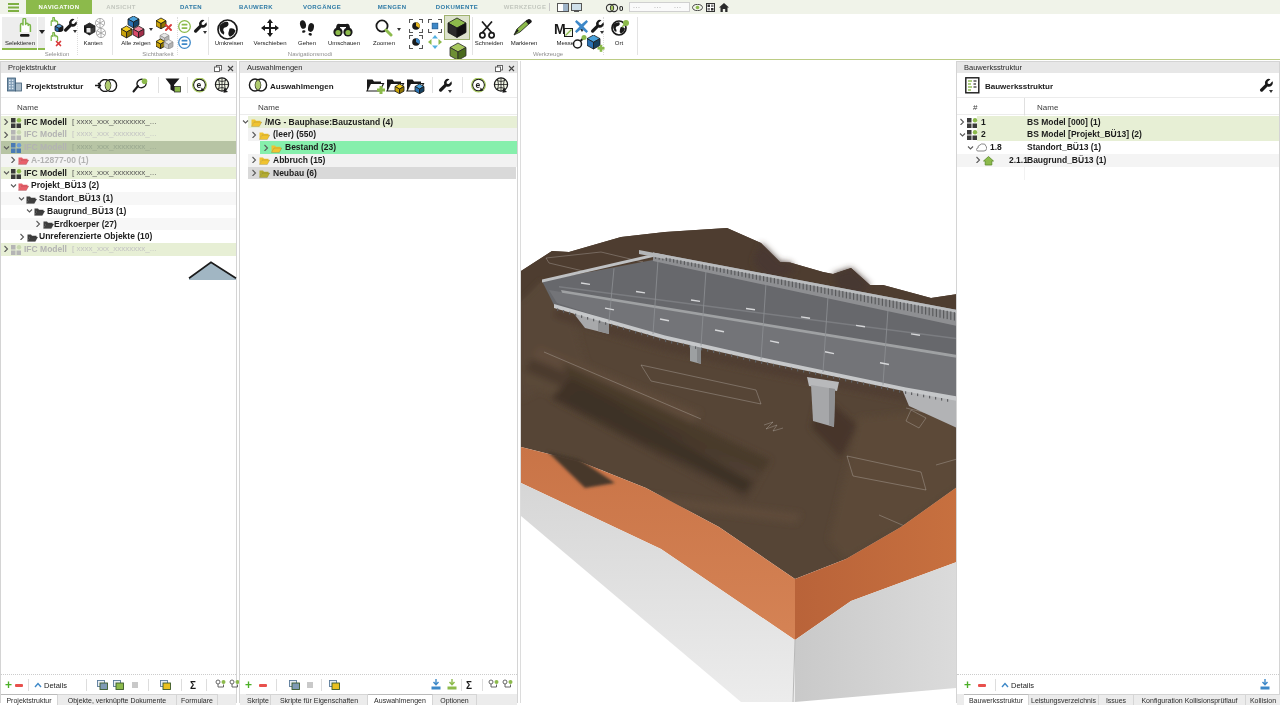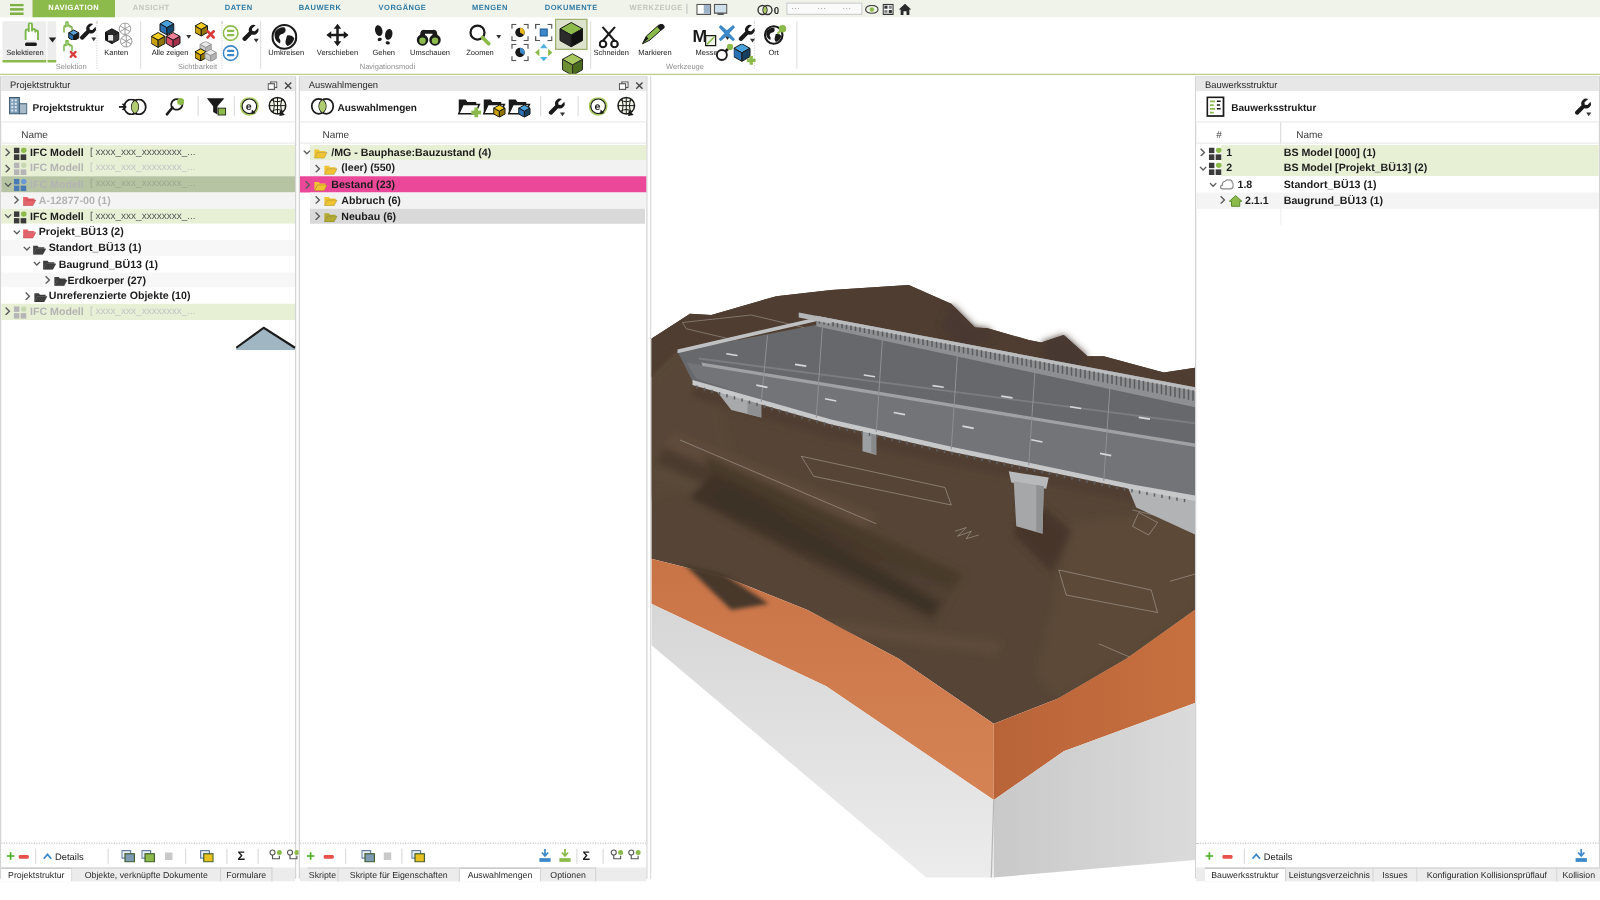--- a/index.html
+++ b/index.html
@@ -665,39 +665,39 @@
       <div class="row" style="left:8px;right:0;top:66.4px;background:#f2f2f2;">
         <svg class="exp" style="left:3px;top:2.5px" width="6" height="8">
           <path d="M1.5,1 L4.5,4 L1.5,7" fill="none" stroke="#5a5a5a" stroke-width="1.1"></path>
         </svg>
         <svg class="abs" style="left:11px;top:2.5px" width="11" height="9">
           <path d="M0.5,8.5 L0.5,1.5 L4,1.5 L5,2.8 L9.5,2.8 L9.5,4 L3,4 L0.5,8.5 Z" fill="#f0c330"></path>
           <path d="M0.5,8.5 L3,4 L10.8,4 L8.3,8.5 Z" fill="#f0c330" stroke="rgba(0,0,0,0.25)" stroke-width="0.5"></path>
         </svg>
         <span class="bold blackt" style="position:absolute;left:25px;">(leer) (550)</span>
       </div>
-      <div class="row" style="left:0;right:0;top:79.1px;background:#ec4899;">
+      <div class="row" style="left:20px;right:0;top:79.1px;background:#86efac;">
         <svg class="exp" style="left:3px;top:2.5px" width="6" height="8">
           <path d="M1.5,1 L4.5,4 L1.5,7" fill="none" stroke="#5a5a5a" stroke-width="1.1"></path>
         </svg>
         <svg class="abs" style="left:11px;top:2.5px" width="11" height="9">
           <path d="M0.5,8.5 L0.5,1.5 L4,1.5 L5,2.8 L9.5,2.8 L9.5,4 L3,4 L0.5,8.5 Z" fill="#f0c330"></path>
           <path d="M0.5,8.5 L3,4 L10.8,4 L8.3,8.5 Z" fill="#f0c330" stroke="rgba(0,0,0,0.25)" stroke-width="0.5"></path>
         </svg>
         <span class="bold blackt" style="position:absolute;left:25px;">Bestand (23)</span>
       </div>
       <div class="row" style="left:8px;right:0;top:91.9px;background:#f2f2f2;">
         <svg class="exp" style="left:3px;top:2.5px" width="6" height="8">
           <path d="M1.5,1 L4.5,4 L1.5,7" fill="none" stroke="#5a5a5a" stroke-width="1.1"></path>
         </svg>
         <svg class="abs" style="left:11px;top:2.5px" width="11" height="9">
           <path d="M0.5,8.5 L0.5,1.5 L4,1.5 L5,2.8 L9.5,2.8 L9.5,4 L3,4 L0.5,8.5 Z" fill="#f0c330"></path>
           <path d="M0.5,8.5 L3,4 L10.8,4 L8.3,8.5 Z" fill="#f0c330" stroke="rgba(0,0,0,0.25)" stroke-width="0.5"></path>
         </svg>
-        <span class="bold blackt" style="position:absolute;left:25px;">Abbruch (6)</span>
+        <span class="bold blackt" style="position:absolute;left:25px;">Abbruch (15)</span>
       </div>
       <div class="row" style="left:8px;right:1px;top:104.6px;background:#d9d9d9;text-decoration:underline;">
         <svg class="exp" style="left:3px;top:2.5px" width="6" height="8">
           <path d="M1.5,1 L4.5,4 L1.5,7" fill="none" stroke="#5a5a5a" stroke-width="1.1"></path>
         </svg>
         <svg class="abs" style="left:11px;top:2.5px" width="11" height="9">
           <path d="M0.5,8.5 L0.5,1.5 L4,1.5 L5,2.8 L9.5,2.8 L9.5,4 L3,4 L0.5,8.5 Z" fill="#b3ab31"></path>
           <path d="M0.5,8.5 L3,4 L10.8,4 L8.3,8.5 Z" fill="#b3ab31" stroke="rgba(0,0,0,0.25)" stroke-width="0.5"></path>
         </svg>
         <span class="bold blackt" style="position:absolute;left:25px;">Neubau (6)</span>
@@ -1068,21 +1068,21 @@
         <span class="bold blackt" style="position:absolute;left:33px;">1.8</span>
         <span class="bold blackt" style="position:absolute;left:70px;">Standort_BÜ13 (1)</span>
       </div>
       <div class="row" style="left:0px;right:0;top:91.9px;background:#f4f4f4;">
         <svg class="exp" style="left:18px;top:2.5px" width="6" height="8">
           <path d="M1.5,1 L4.5,4 L1.5,7" fill="none" stroke="#5a5a5a" stroke-width="1.1"></path>
         </svg>
         <svg class="abs" style="left:26px;top:2px" width="11" height="10">
           <path d="M5.5,0.5 L10.5,5 L8.8,5 L8.8,9 L2.2,9 L2.2,5 L0.5,5 Z" fill="#8cba4b" stroke="#5a8a2a" stroke-width="0.8"></path>
         </svg>
-        <span class="bold blackt" style="position:absolute;left:39px;">2.1.1</span>
+        <span class="bold blackt" style="position:absolute;left:52px;">2.1.1</span>
         <span class="bold blackt" style="position:absolute;left:70px;">Baugrund_BÜ13 (1)</span>
       </div>
 <div class="btools" style="top:612px;">
         <div class="plus" style="left:7px;top:5px;">+</div>
         <div class="minus" style="left:21px;top:9px;"></div>
         <div class="bsep" style="left:38px;top:4px;height:12px"></div>
         <svg class="abs" style="left:44px;top:7px" width="8" height="6">
           <path d="M1,5 L4,1.5 L7,5" fill="none" stroke="#3d88c8" stroke-width="1.4"></path>
         </svg>
         <div class="abs" style="left:54px;top:6px;font-size:7.5px;color:#222;">Details</div>

